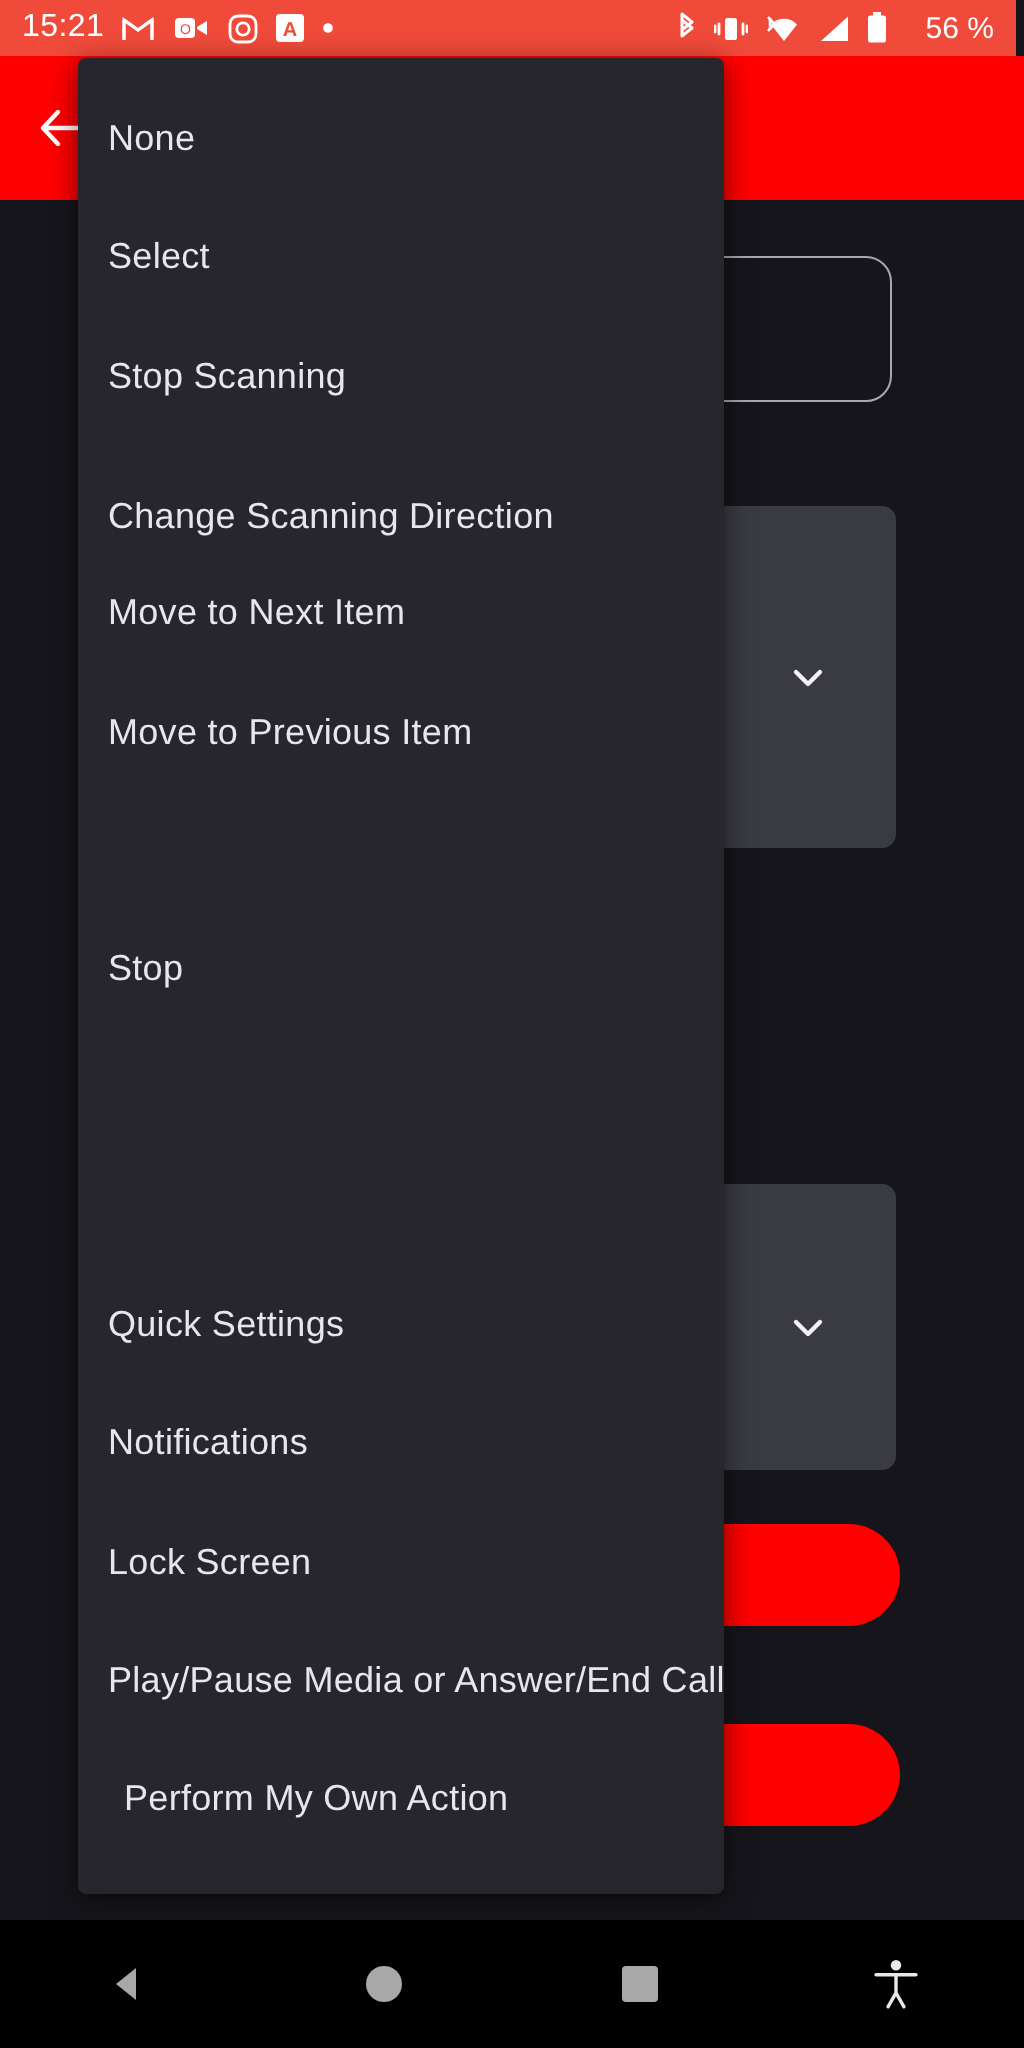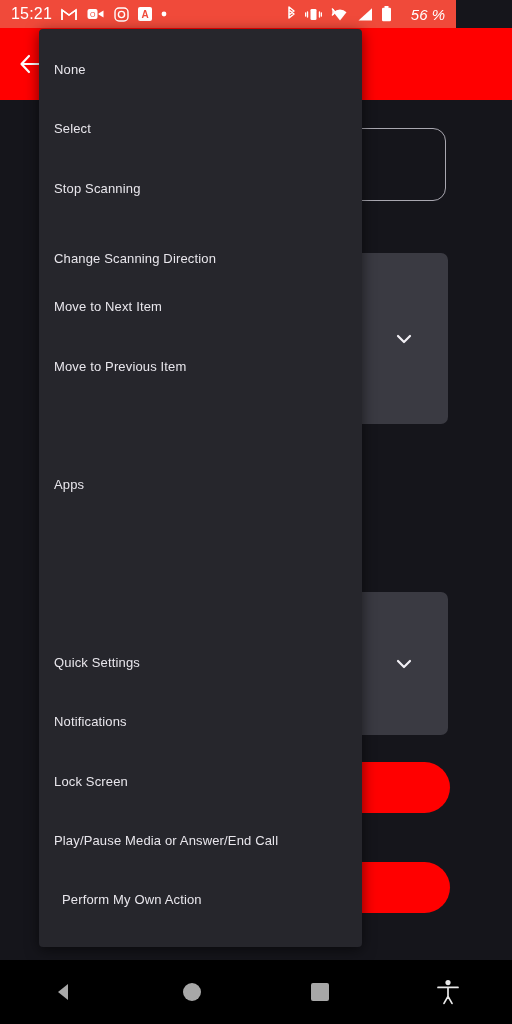--- a/index.html
+++ b/index.html
@@ -6,31 +6,31 @@
   html, body {
     width:512px; height:1024px;
     background:#0f0f13;
     font-family:"Liberation Sans", sans-serif;
     overflow:hidden;
   }
   #screen { position:relative; width:512px; height:1024px; overflow:hidden; background:#15151b; }
 
   
   #status-bar {
-    position:absolute; top:0; left:0; width:456px; height:28px;
+    position:absolute; top:0; left:0; width:508px; height:28px;
     background:#f04a3a;
     display:flex; align-items:center;
     padding:0 11px;
     color:#ffffff;
   }
   #status-clock { font-size:16px; font-weight:400; letter-spacing:.2px; }
   .status-left { display:flex; align-items:center; gap:9px; }
   .status-right { display:flex; align-items:center; gap:7px; margin-left:auto; }
   .sicon { display:flex; align-items:center; justify-content:center; }
-  #battery-text { font-size:15px; margin-left:12px;font-style:italic; }
+  #battery-text { font-size:15px; margin-left:12px; }
 
   
   #app-bar {
     position:absolute; top:28px; left:0; width:512px; height:72px;
     background:#ff0000;
   }
   #back-arrow {
     position:absolute; left:18px; top:50%; transform:translateY(-50%);
     width:28px; height:28px; display:flex; align-items:center; justify-content:center;
   }
@@ -72,21 +72,21 @@
     background:#26262c; border-radius:4px;
     box-shadow:0 3px 14px rgba(0,0,0,.55);
     overflow:hidden;
   }
   .menu-item {
     position:absolute; left:0; width:323px; height:59px;
     display:flex; align-items:center;
     padding-left:15px;
   }
   .menu-item span {
-    color:#e8e6ec; font-size:13px; font-weight:400; letter-spacing:.15px; white-space:nowrap;
+    color:#e8e6ec; font-size:18px; font-weight:400; letter-spacing:.15px; white-space:nowrap;
   }
 
   
   #nav-bar {
     position:absolute; left:0; bottom:0; width:512px; height:64px;
     background:#000000;
     display:flex; align-items:center;
   }
   .nav-btn { flex:1; display:flex; align-items:center; justify-content:center; height:64px; }
 </style>
@@ -216,21 +216,21 @@
       <div class="menu-item" style="top: 200px;">
         <span>Change Scanning Direction</span>
       </div>
       <div class="menu-item" style="top: 248.2px;">
         <span>Move to Next Item</span>
       </div>
       <div class="menu-item" style="top: 307.5px;">
         <span>Move to Previous Item</span>
       </div>
       <div class="menu-item" style="top: 426.1px;">
-        <span>Apps</span>
+        <span>Stop</span>
       </div>
       <div class="menu-item" style="top: 604px;">
         <span>Quick Settings</span>
       </div>
       <div class="menu-item" style="top: 722.6px;">
         <span>Lock Screen</span>
       </div>
       <div class="menu-item" style="top: 663.3px;">
         <span>Notifications</span>
       </div>

